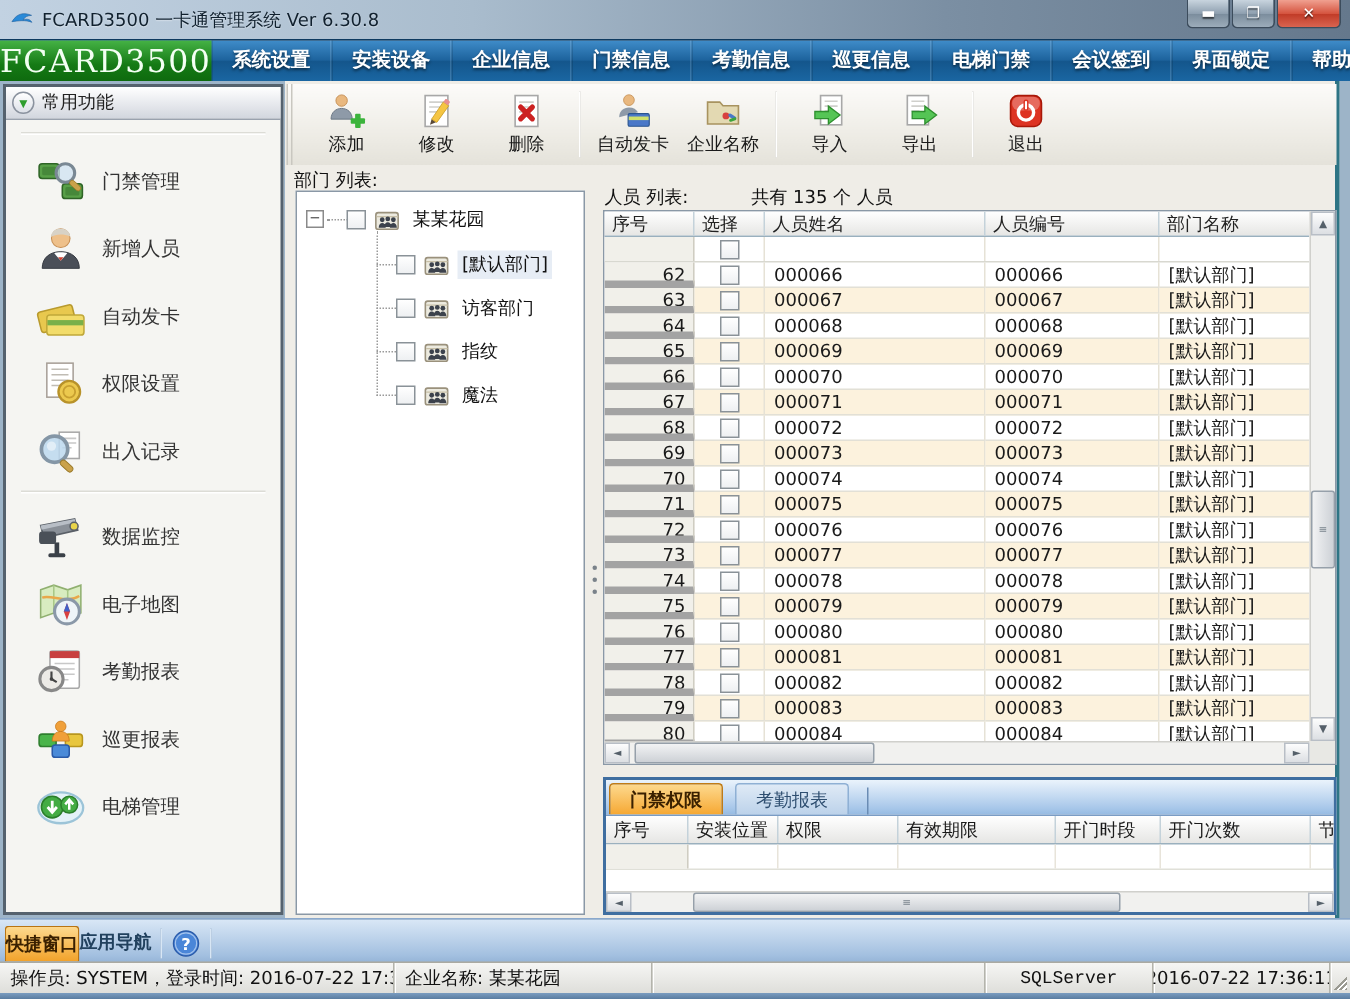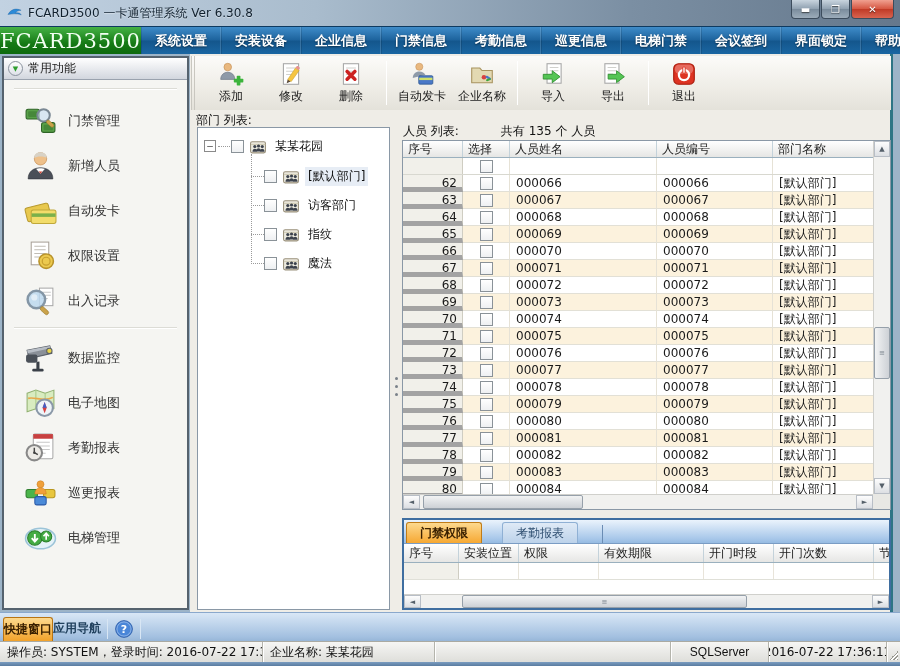--- a/index.html
+++ b/index.html
@@ -108,21 +108,21 @@
   .hbtn { width:17px; height:100%; background:linear-gradient(#fdfdfd,#dcdfe3); border:1px solid #b8bec6;
     font-size:7px; color:#55606a; display:flex; align-items:center; justify-content:center; }
   .hthumb { position:absolute; top:0; left:20px; width:160px; height:14px;
     background:linear-gradient(#f2f3f4,#cdd1d6); border:1px solid #96a0aa; border-radius:2px;
     display:flex; align-items:center; justify-content:center; font-size:7px; color:#7a848e; }
   .corner { width:17px; height:15px; background:#e8e8e4; }
 
   
   .bottom-panel { position:absolute; left:402px; top:518px; width:489px; height:92px;
     border:2px solid #3f6ea0; background:#fff; display:flex; flex-direction:column; }
-  .bp-tabs { height:24px; background:linear-gradient(#eaf3fc,#a9c8ea 80%,#96bbe2); display:flex; align-items:flex-end; padding-left:2px; gap:20px; border-bottom:1px solid #7a9cc4; }
+  .bp-tabs { height:24px; background:linear-gradient(#eaf3fc,#a9c8ea 80%,#96bbe2); display:flex; align-items:flex-end; padding-left:2px; gap:8px; border-bottom:1px solid #7a9cc4; }
   .bp-tab { height:21px; line-height:20px; padding:0 13px; font-size:12px; border-radius:3px 3px 0 0; white-space:nowrap; }
   .bp-tab.active { background:linear-gradient(#fdd98e,#f6a833); border:1px solid #c07c18; border-bottom:none; color:#3a2000; font-weight:bold; }
   .bp-tab.inactive { background:linear-gradient(#dfeaf6,#bcd2ea); border:1px solid #8fb0d4; border-bottom:none; color:#2e4e70; }
   .bp-tabsep { width:1px; height:18px; background:#6a8cb4; margin-left:4px; }
   .bp-hrow { display:flex; height:19px; background:linear-gradient(#ffffff,#e6e6e4); border-bottom:1px solid #9ab0be; }
   .bp-hrow .hc { padding-left:5px; line-height:18px; font-size:12px; border-right:1px solid #c4d2da; white-space:nowrap; overflow:hidden; }
   .bp-erow { display:flex; height:17px; border-bottom:1px solid #e0e0d8; }
   .bp-erow .ec { border-right:1px solid #e8e4da; }
   .bp-erow .ec.first { background:#f1f0ea; border-right:1px solid #cfcdc2; }
   .bp-fill { flex:1; background:#fff; }
@@ -139,21 +139,21 @@
   .bs-tab.active { background:linear-gradient(#fdd98e,#f2a22a); border:1px solid #b87414; border-bottom:none; font-weight:bold; color:#3a2000; }
   .bs-tab.inactive { color:#21415e; font-weight:bold; }
   .bs-sep { width:1px; height:20px; background:#7a96b8; border-right:1px solid #d8e6f4; margin:0 6px 2px; }
   .help-circle { width:20px; height:20px; margin-bottom:2px; }
 
   
   .statusbar { position:absolute; left:0; top:641px; width:900px; height:21px;
     background:linear-gradient(#f6f6f4,#dededa); border-top:1px solid #aaaaa2; display:flex; }
   .ss { border-right:1px solid #b4b4ac; box-shadow:1px 0 0 #ffffff; display:flex; align-items:center;
     padding:0 7px; font-size:12px; color:#111; white-space:nowrap; overflow:hidden; }
-  .ss.s1{width:263px;} .ss.s2{width:172px;} .ss.s3{flex:1;} .ss.s4{width:98px;justify-content:center;font-family:Liberation Sans, sans-serif;} .ss.s5{width:118px;justify-content:center;}
+  .ss.s1{width:263px;} .ss.s2{width:172px;} .ss.s3{flex:1;} .ss.s4{width:112px;justify-content:center;font-family:Liberation Mono, monospace;} .ss.s5{width:118px;justify-content:center;}
   .grip { width:13px; display:flex; align-items:flex-end; justify-content:flex-end; padding:2px; }
   .grip i { width:9px; height:9px; background:
       linear-gradient(135deg, transparent 50%, #9a9a92 50%, #9a9a92 60%, #fff 60%, #fff 70%, #9a9a92 70%, #9a9a92 80%, #fff 80%, #fff 90%, #9a9a92 90%); }
   .bottom-border { position:absolute; left:0; top:662px; width:900px; height:4px;
     background:linear-gradient(#7a9cc0,#5a7ca0); }
 </style>
 </head>
 <body>
 
 <div class="titlebar">

